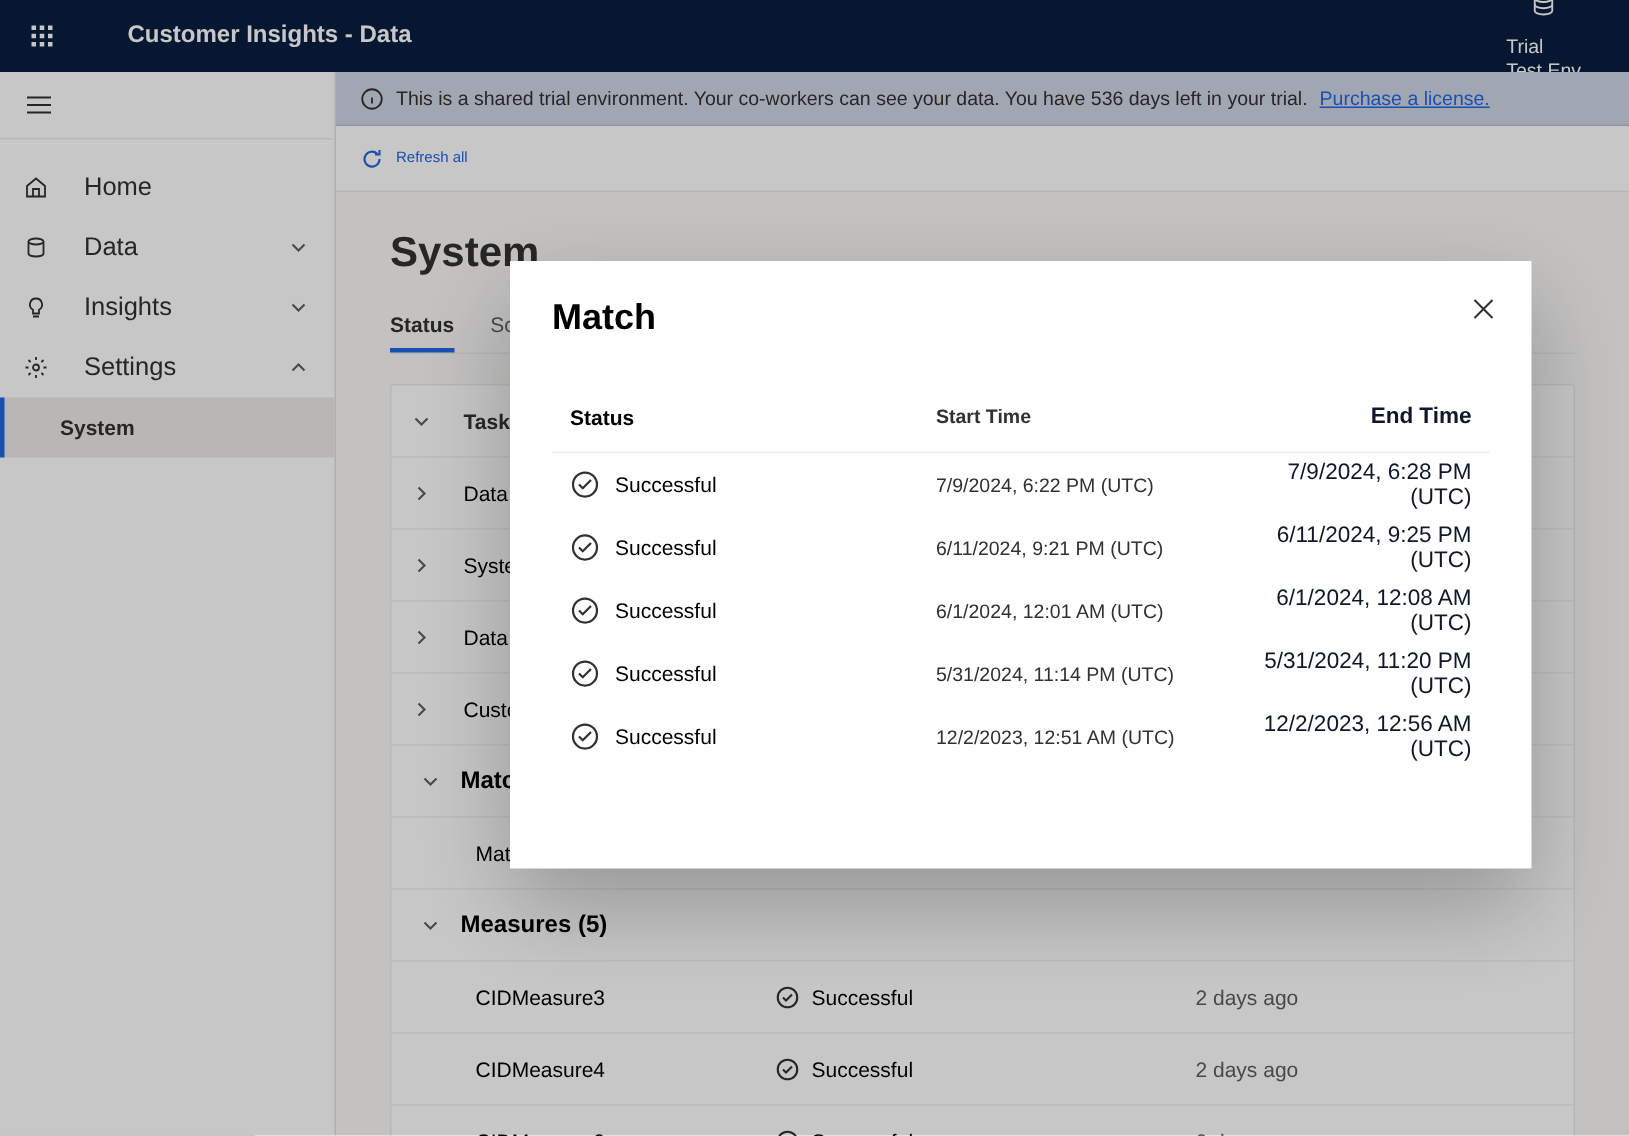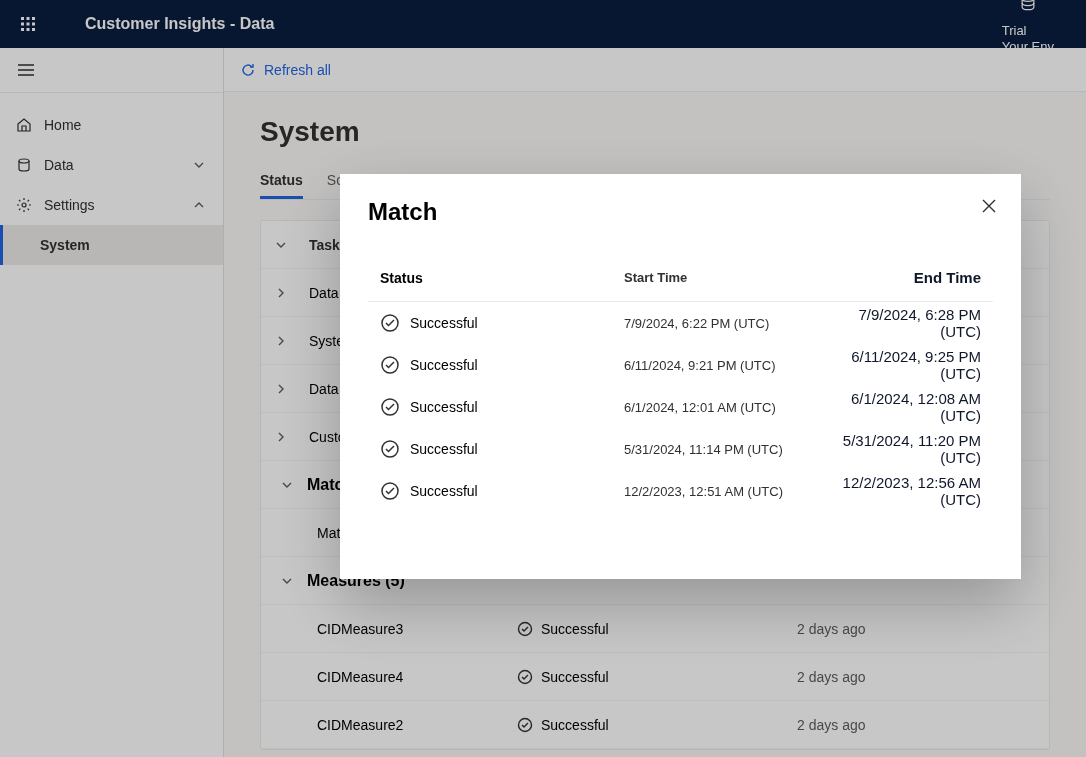--- a/index.html
+++ b/index.html
@@ -11,30 +11,30 @@
 .app-title { margin-left:8px; font-size:16px; font-weight:600; }
 .topbar-spacer { flex:1; }
 .env-block { display:flex; align-items:center; gap:10px; margin-right:20px;flex-direction:column; }
 .env-text { display:flex; flex-direction:column; font-size:13px; line-height:1.2; }
 
 
 .shell { display:flex; height:calc(100% - 48px); }
 .sidebar { width:224px; border-right:1px solid #e1e1e1; background:#fff; }
 .hamburger { padding:12px 16px; border-bottom:1px solid #eee; }
 .nav { padding-top:12px; }
-.nav-item { display:flex; align-items:center; height:40px; padding:0 16px; color:#323130; font-size:14px; cursor:pointer; gap:12px; }
+.nav-item { display:flex; align-items:center; height:40px; padding:0 16px; color:#323130; font-size:17px; cursor:pointer; gap:24px; }
 .nav-item .chev { margin-left:auto; }
 .nav-sub { padding-left:40px; height:40px; display:flex; align-items:center; font-size:14px; color:#323130; }
 .nav-sub.active { background:#edebe9; font-weight:600; border-left:3px solid #2266e3; padding-left:37px; }
 
 .main { flex:1; display:flex; flex-direction:column; background:#faf9f8; overflow:hidden; }
 .infobar { height:36px; background:#cfd6e5; display:flex; align-items:center; padding:0 16px; color:#323130; font-size:13px; gap:8px; border-bottom:1px solid #b7c0d6; }
 .infobar a { color:#2266e3; text-decoration:underline; }
 
-.cmdbar { height:44px; background:#fff; border-bottom:1px solid #edebe9; display:flex; align-items:center; padding:0 16px; gap:8px; font-size:14px; }
+.cmdbar { height:44px; background:#fff; border-bottom:1px solid #edebe9; display:flex; align-items:center; padding:0 16px; gap:8px; font-size:10px; }
 .refresh-icon { color:#2266e3; }
 
 .content { padding:24px 36px; overflow:auto; flex:1; }
 .page-h1 { font-size:28px; font-weight:600; margin-bottom:16px; color:#323130; }
 .tabs { display:flex; gap:24px; border-bottom:1px solid #edebe9; margin-bottom:20px; }
 .tab { padding:8px 0; font-size:14px; color:#605e5c; cursor:pointer; }
 .tab.active { color:#323130; font-weight:600; border-bottom:3px solid #2266e3; }
 
 .table { border:1px solid #edebe9; background:#fff; border-radius:2px; }
 .table-head, .table-row { display:flex; align-items:center; padding:0 12px; height:48px; border-bottom:1px solid #f3f2f1; font-size:14px; }
@@ -85,21 +85,21 @@
   <div class="app-title">Customer Insights - Data</div>
   <div class="topbar-spacer"></div>
   <div class="env-block">
     <svg class="icon-md" viewBox="0 0 24 24" fill="none" stroke="#fff" stroke-width="1.5">
         <ellipse cx="12" cy="7" rx="7" ry="3"></ellipse>
         <path d="M5 7v5c0 1.7 3.1 3 7 3s7-1.3 7-3V7"></path>
         <path d="M5 12v5c0 1.7 3.1 3 7 3s7-1.3 7-3v-5"></path>
       </svg>
     <div class="env-text">
       <span>Trial</span>
-      <span>Your Env</span>
+      <span>Test Env</span>
     </div>
   </div>
 </div>
 
 <div class="shell">
 
   <div class="sidebar">
     <div class="hamburger">
       <svg class="icon-md" viewBox="0 0 20 20">
           <path stroke="#323130" stroke-width="1.4" d="M2 5h16M2 10h16M2 15h16"></path>
@@ -118,35 +118,52 @@
             <ellipse cx="8" cy="4" rx="5" ry="2"></ellipse>
             <path d="M3 4v8c0 1.1 2.2 2 5 2s5-.9 5-2V4"></path>
           </svg>
         <span>Data</span>
         <svg class="icon-sm chev" viewBox="0 0 16 16">
             <path fill="none" stroke="#605e5c" stroke-width="1.4" d="M4 6l4 4 4-4"></path>
           </svg>
       </div>
       <div class="nav-item">
         <svg class="icon-sm" viewBox="0 0 16 16" fill="none" stroke="#323130" stroke-width="1.2">
+            <path d="M8 2a4 4 0 0 0-2 7.5V12h4V9.5A4 4 0 0 0 8 2zM6 14h4"></path>
+          </svg>
+        <span>Insights</span>
+        <svg class="icon-sm chev" viewBox="0 0 16 16">
+            <path fill="none" stroke="#605e5c" stroke-width="1.4" d="M4 6l4 4 4-4"></path>
+          </svg>
+      </div>
+      <div class="nav-item">
+        <svg class="icon-sm" viewBox="0 0 16 16" fill="none" stroke="#323130" stroke-width="1.2">
             <circle cx="8" cy="8" r="2"></circle>
             <path d="M8 1v2M8 13v2M1 8h2M13 8h2M3 3l1.4 1.4M11.6 11.6 13 13M13 3l-1.4 1.4M4.4 11.6 3 13"></path>
           </svg>
         <span>Settings</span>
         <svg class="icon-sm chev" viewBox="0 0 16 16">
             <path fill="none" stroke="#605e5c" stroke-width="1.4" d="M4 10l4-4 4 4"></path>
           </svg>
       </div>
       <div class="nav-sub active">
         <span>System</span>
       </div>
     </div>
   </div>
 
   <div class="main">
+    <div class="infobar">
+      <svg class="icon-sm" viewBox="0 0 16 16" fill="none" stroke="#323130" stroke-width="1.2">
+          <circle cx="8" cy="8" r="6.5"></circle>
+          <path d="M8 5h0M8 7v4"></path>
+        </svg>
+      <span>This is a shared trial environment. Your co-workers can see your data. You have 536 days left in your trial. </span>
+      <a href="#">Purchase a license.</a>
+    </div>
     <div class="cmdbar">
       <span class="refresh-icon" style="display:flex;align-items:center;gap:8px;">
         <svg class="icon-sm" viewBox="0 0 16 16" fill="none" stroke="#2266e3" stroke-width="1.4">
             <path d="M13 8a5 5 0 1 1-1.5-3.5M13 2v3h-3"></path>
           </svg>
         <span>Refresh all</span>
       </span>
     </div>
 
     <div class="content">

